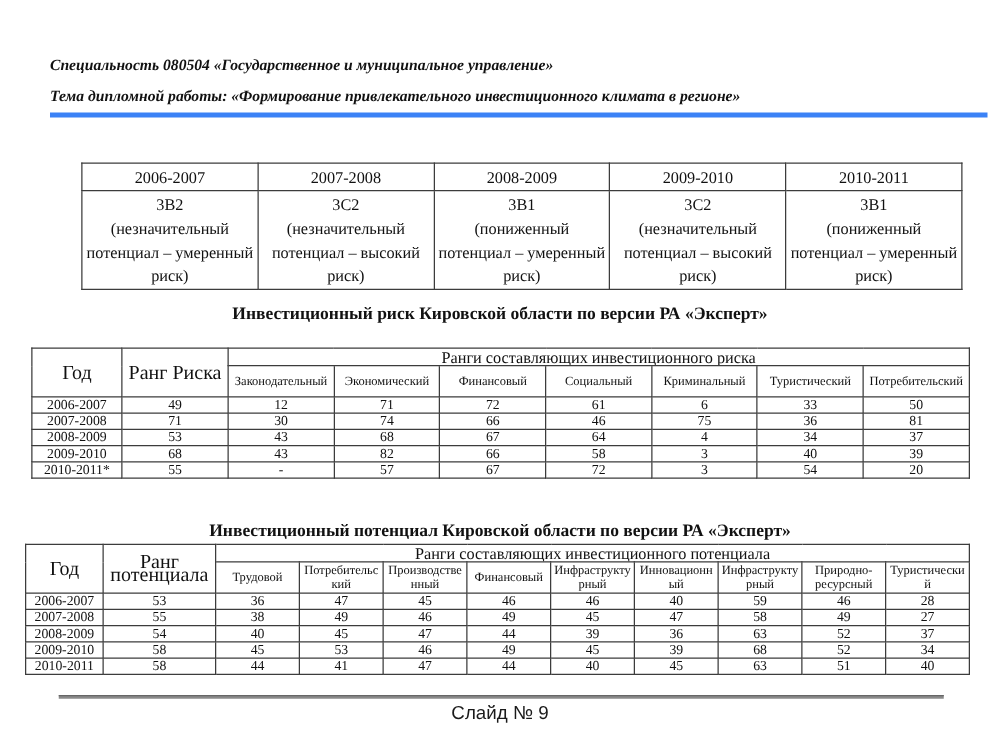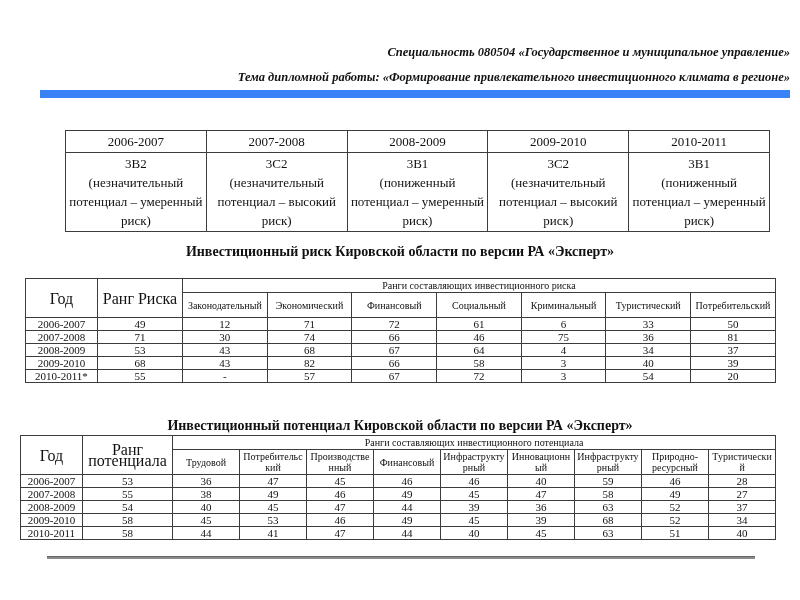--- a/index.html
+++ b/index.html
@@ -12,26 +12,26 @@
     color: #111111;
     overflow: hidden;
   }
 
   
   .topheader {
     position: absolute;
     top: 44px;
     left: 40px;
     right: 10px;
-    text-align: right;
+    text-align: left;
     font-style: italic;
     font-weight: bold;
     font-size: 12.5px;
     line-height: 16px;
-    border-bottom: 8px solid #3b82f6;
+    border-bottom: 4px solid #3b82f6;
     padding-bottom: 5px;
   }
   .topheader .hline1 { margin-bottom: 9px; }
 
   
   .title {
     position: absolute;
     left: 0;
     width: 100%;
     text-align: center;
@@ -67,21 +67,21 @@
 
   
   .tbl2 { left: 25px; top: 278px; width: 750px; }
   .tbl3 { left: 20px; top: 435px; width: 755px; }
   .tbl2 th, .tbl3 th {
     font-size: 10px;
     line-height: 11px;
     padding: 1px 4px;
     overflow-wrap: anywhere;
   }
-  .tbl2 th.group, .tbl3 th.group { height: 13px; font-size: 10px; }
+  .tbl2 th.group, .tbl3 th.group { height: 13px; font-size: 13px; }
   .tbl2 th.sub, .tbl3 th.sub { height: 24px; }
   .tbl2 th.span2, .tbl3 th.span2 { font-size: 16px; }
   .tbl2 td, .tbl3 td {
     height: 12px;
     font-size: 11px;
     line-height: 12px;
     padding: 0 2px;
   }
 
   
@@ -324,14 +324,15 @@
           <td>40</td>
           <td>45</td>
           <td>63</td>
           <td>51</td>
           <td>40</td>
         </tr>
       </tbody>
   </table>
 
   <div class="footline"></div>
+  <div class="slidenum">Слайд № 9</div>
 
 </div>
 
 </body></html>

